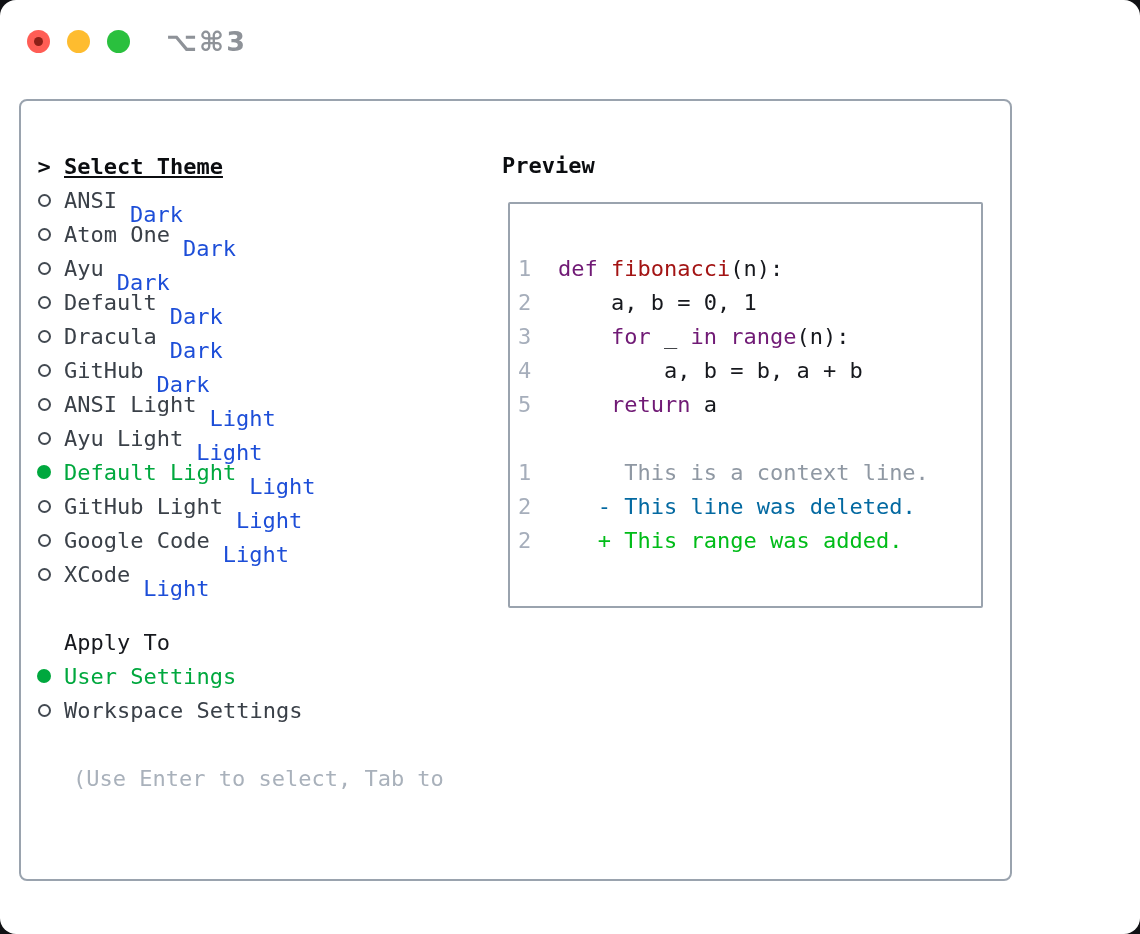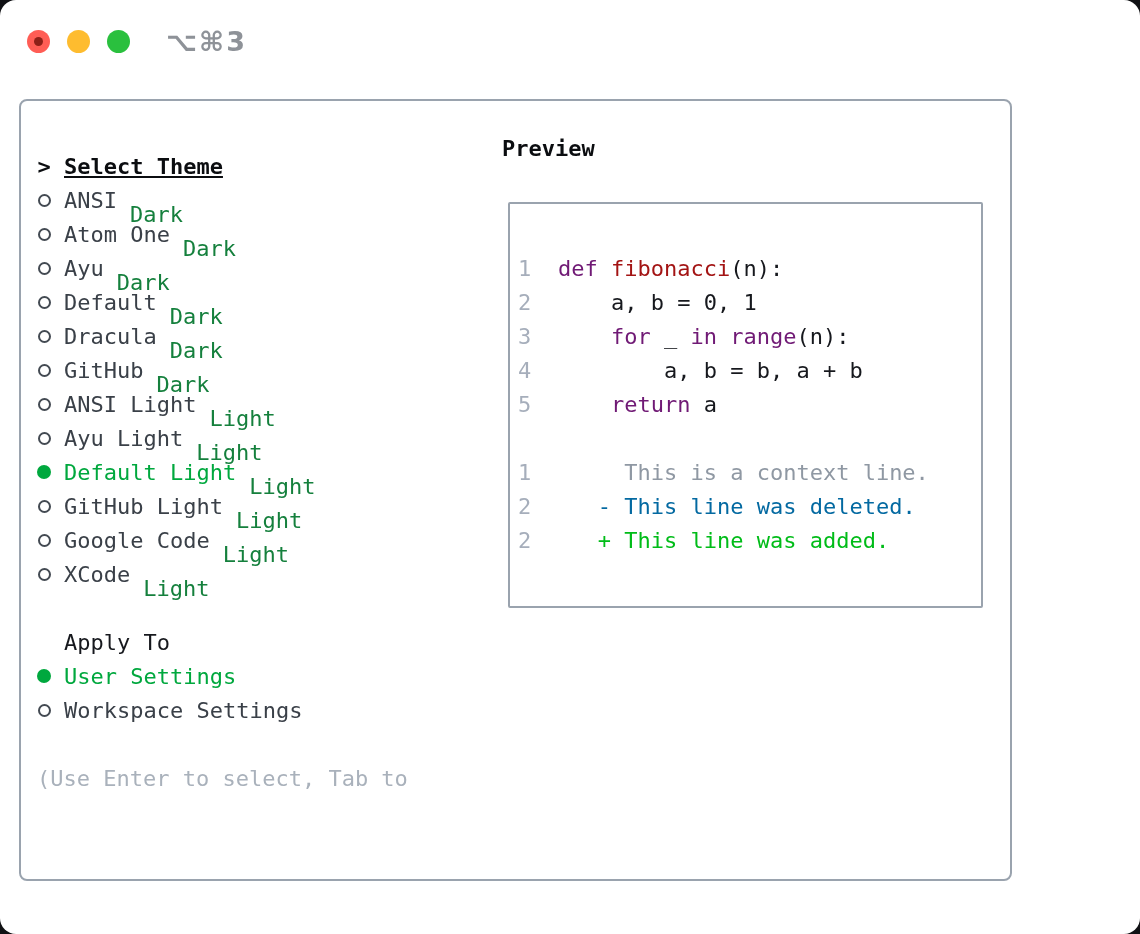--- a/index.html
+++ b/index.html
@@ -29,28 +29,28 @@
   }
   .left-col{position:absolute;left:16px;top:48px;font-size:22px;}
   .row{height:34px;display:flex;align-items:center;white-space:pre;}
   .cell{width:14px;display:flex;align-items:center;justify-content:center;margin-right:13px;flex:none;}
   .prompt{color:#0b0d10;font-weight:bold;}
   .h{font-weight:bold;color:#0b0d10;text-decoration:underline;}
   .radio{box-sizing:border-box;width:13px;height:13px;border:2px solid #434a52;border-radius:50%;}
   .radio.on{width:14px;height:14px;border:none;background:#00a83e;}
   .t-name{color:#3a4048;}
   .row.sel .t-name{color:#00a83e;}
-  .t-variant{color:#15803d;margin-left:13px;margin-top:28px;}
+  .t-variant{color:#1d4ed8;margin-left:13px;margin-top:28px;}
   .apply-title{color:#16181d;}
   .spacer{height:34px;}
   .hint-row{color:#a9b1bb;}
-  .hint-row .hint-text{padding-left:0;}
+  .hint-row .hint-text{padding-left:0;margin-left:36px;}
   
   .preview-title{
-    position:absolute;left:481px;top:31px;height:34px;line-height:34px;
+    position:absolute;left:481px;top:48px;height:34px;line-height:34px;
     font-weight:bold;font-size:22px;color:#0b0d10;
   }
   .preview-box{
     position:absolute;left:487px;top:101px;width:475px;height:406px;
     border:2px solid #9aa3ae;border-radius:2px;box-sizing:border-box;background:#fff;
   }
   .codewrap{padding:47px 0 0 8px;font-size:22px;}
   .cline{height:34px;display:flex;align-items:center;white-space:pre;}
   .ln{display:inline-block;width:40px;flex:none;color:#a6aebb;}
   .pl{color:#16181d;}
@@ -119,18 +119,18 @@
     <div class="preview-box">
       <div class="codewrap" id="preview-lines">
           <div class="cline"><span class="ln">1</span><span class="kw">def</span><span class="pl"> </span><span class="fn">fibonacci</span><span class="pl">(n):</span></div>
           <div class="cline"><span class="ln">2</span><span class="pl">    a, b = 0, 1</span></div>
           <div class="cline"><span class="ln">3</span><span class="pl">    </span><span class="kw">for</span><span class="pl"> _ </span><span class="kw">in</span><span class="pl"> </span><span class="kw">range</span><span class="pl">(n):</span></div>
           <div class="cline"><span class="ln">4</span><span class="pl">        a, b = b, a + b</span></div>
           <div class="cline"><span class="ln">5</span><span class="pl">    </span><span class="kw">return</span><span class="pl"> a</span></div>
           <div class="cline"><span class="ln"></span></div>
           <div class="cline"><span class="ln">1</span><span class="ctx">     This is a context line.</span></div>
           <div class="cline"><span class="ln">2</span><span class="pl">   </span><span class="del">- This line was deleted.</span></div>
-          <div class="cline"><span class="ln">2</span><span class="pl">   </span><span class="add">+ This line was added.</span></div>
+          <div class="cline"><span class="ln">2</span><span class="pl">   </span><span class="add">+ This range was added.</span></div>
         </div>
     </div>
 
   </div>
 </div>
 
 </body></html>

